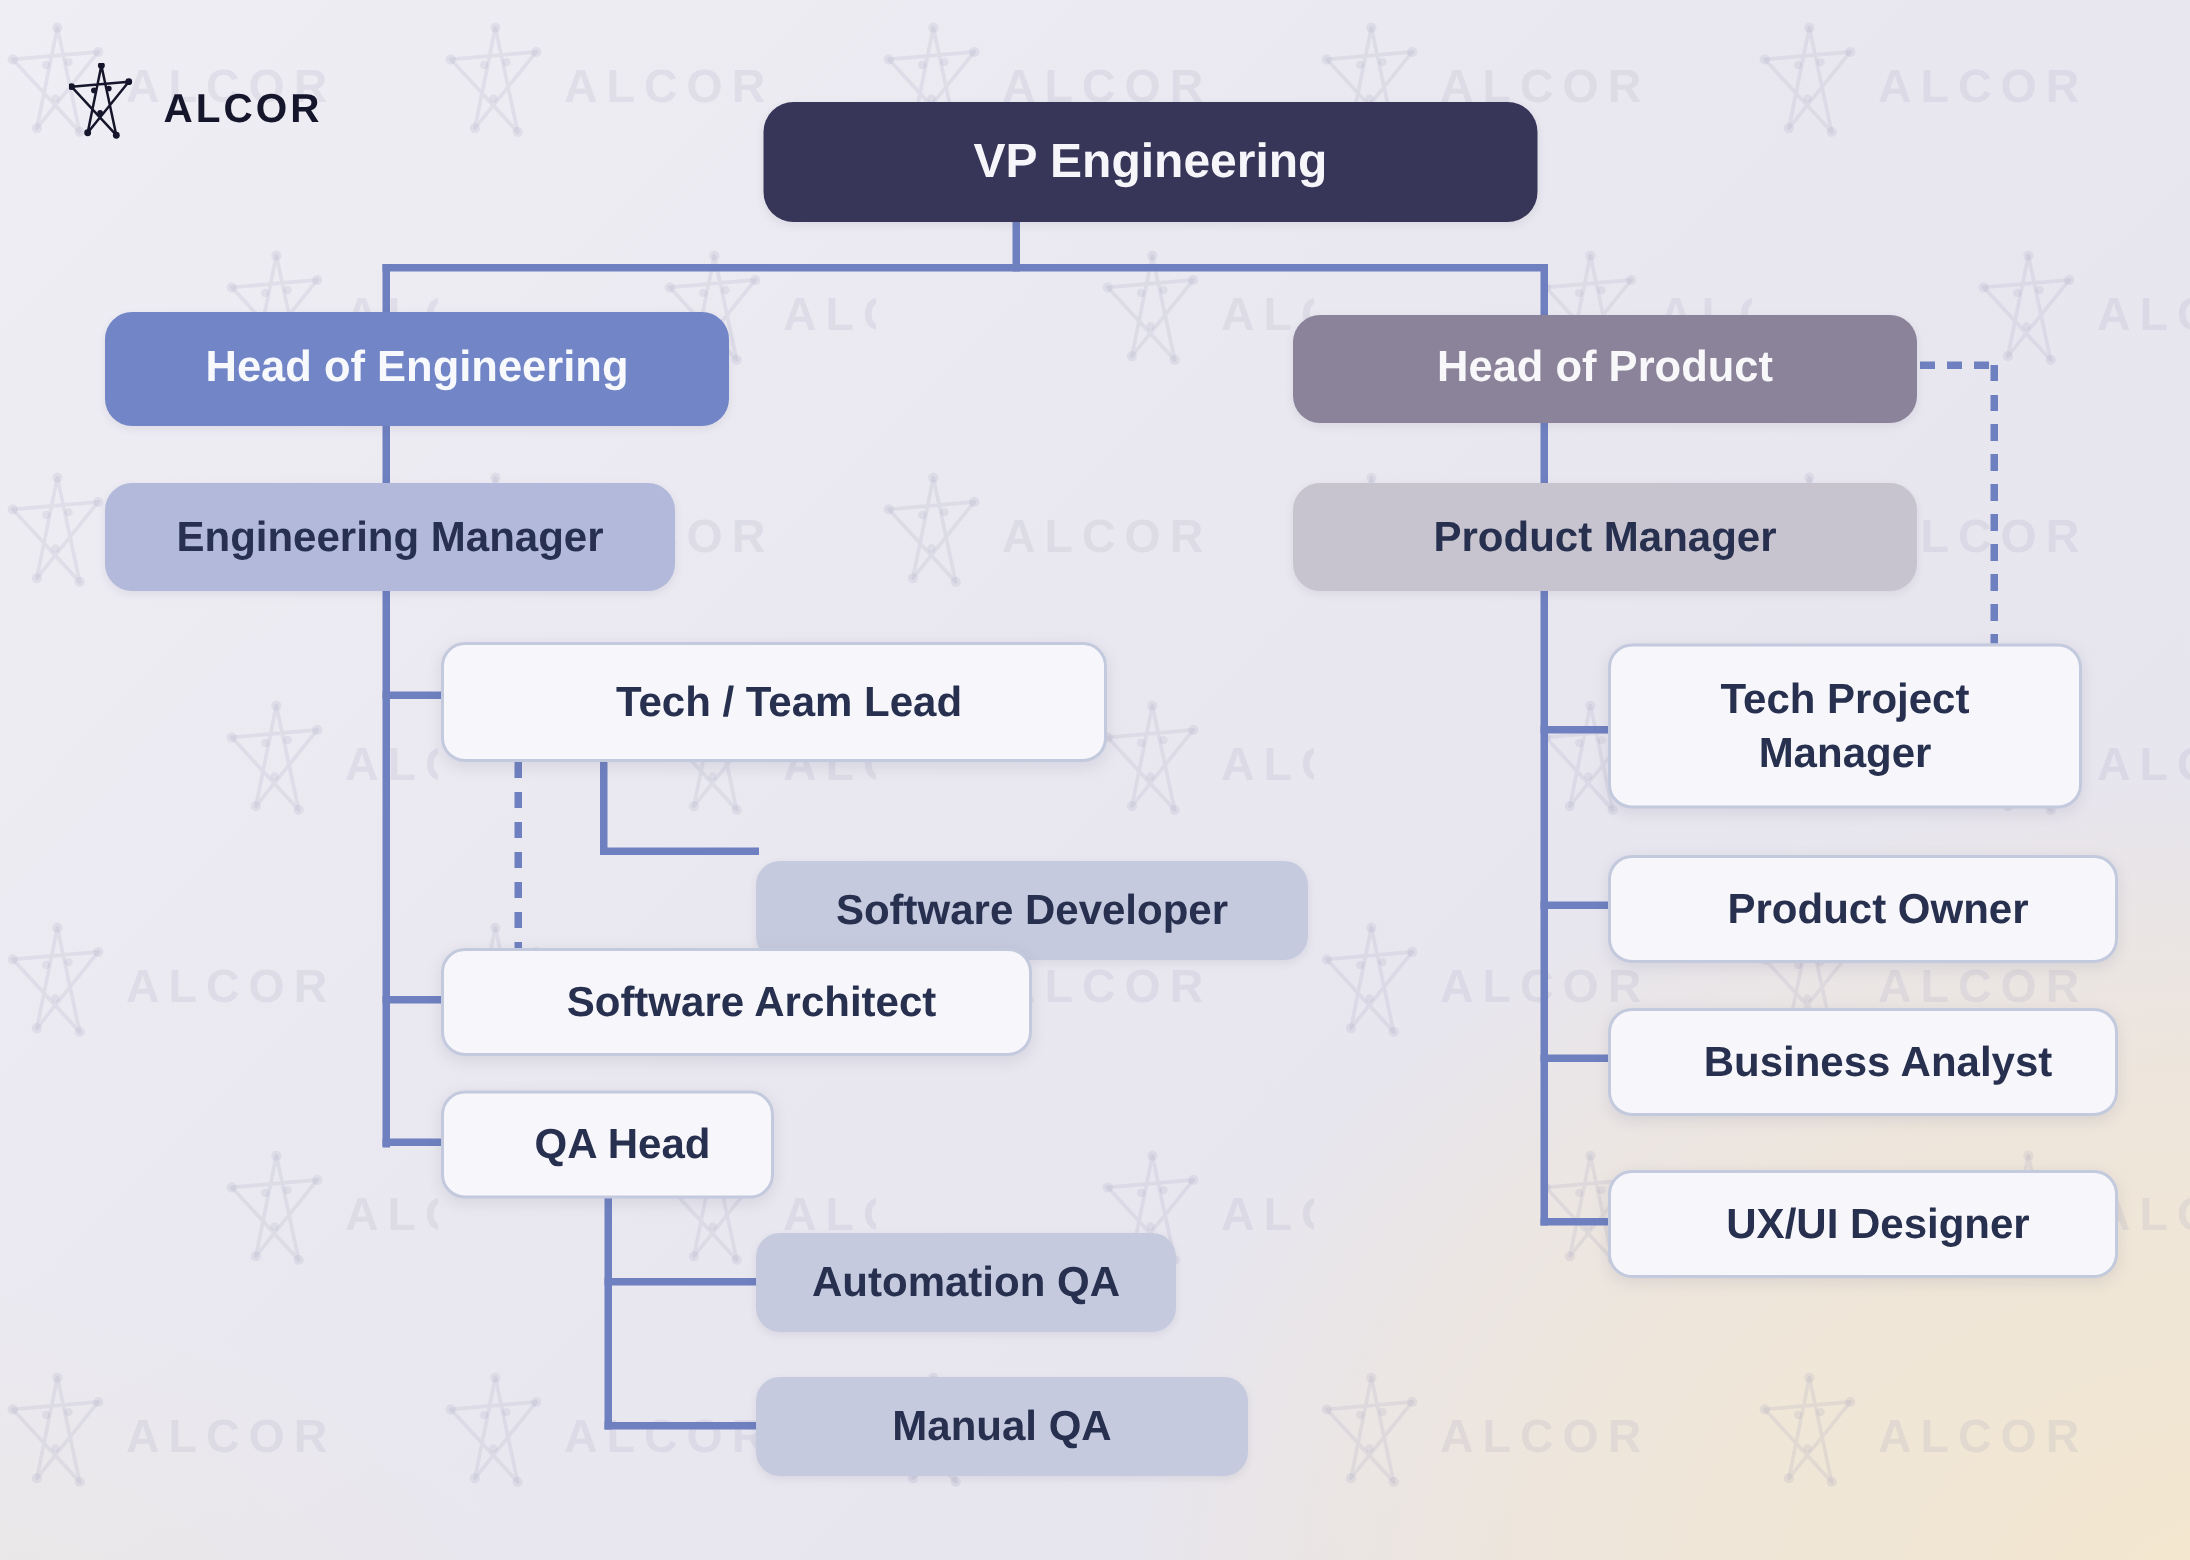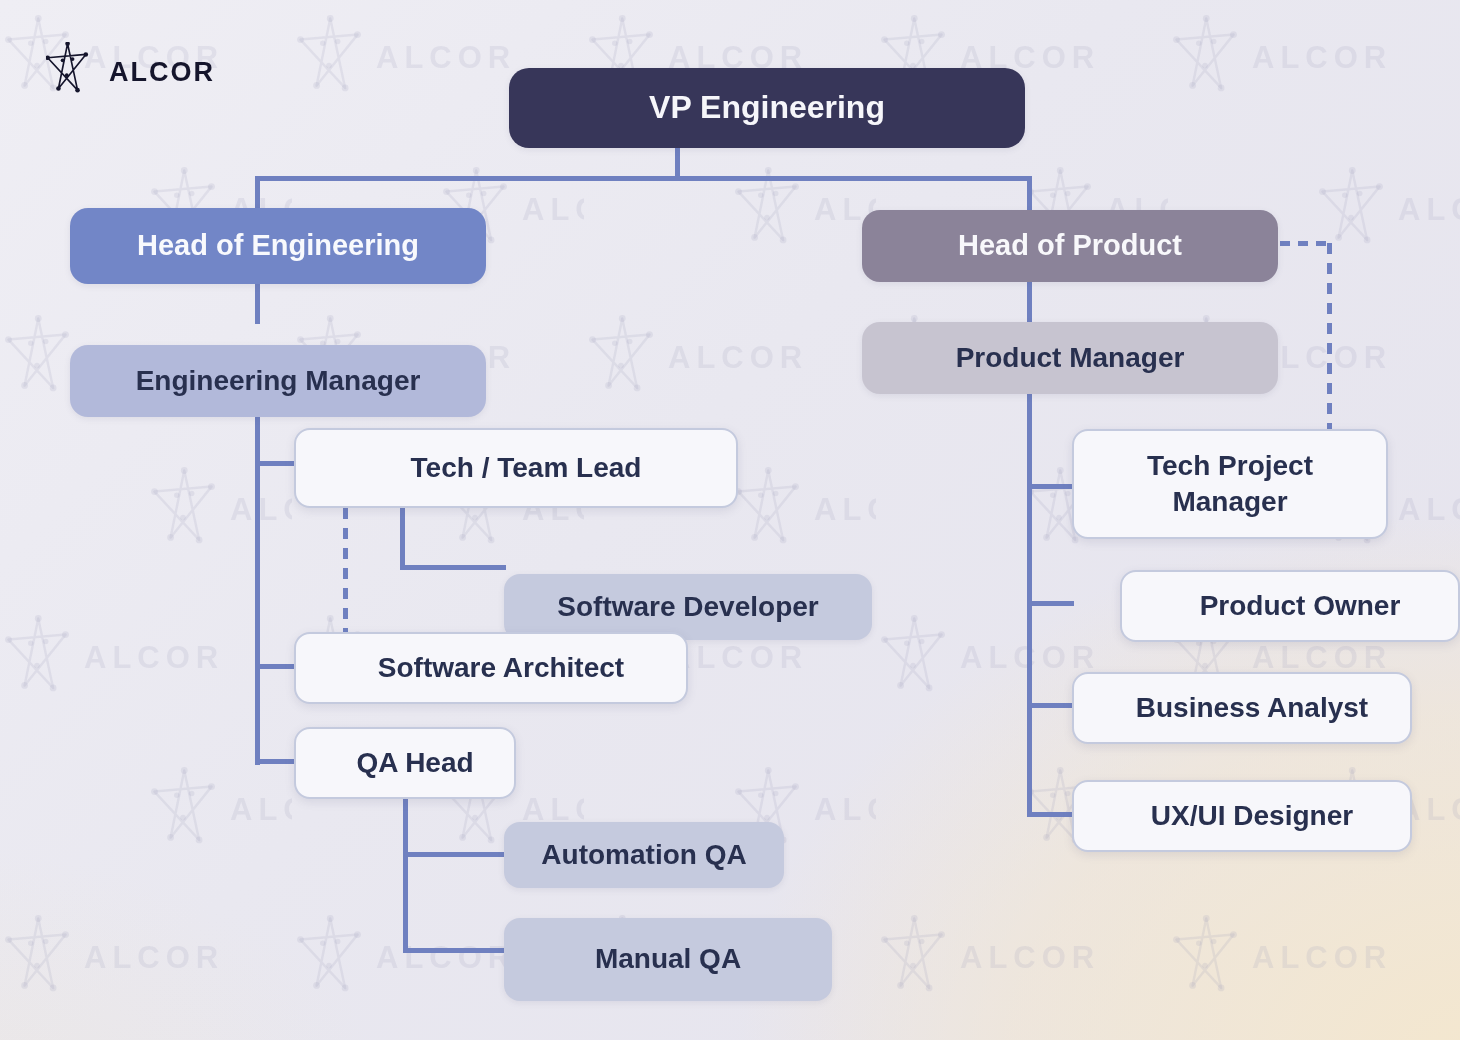--- a/index.html
+++ b/index.html
@@ -119,21 +119,21 @@
   <div class="dash-v" style="left:1327px;top:243px;height:186px;"></div>
 
   <div class="node n-dark" style="left:472px;top:68px;width:516px;height:80px;">
     <span>VP Engineering</span>
   </div>
 
   <div class="node n-blue" style="left:70px;top:208px;width:416px;height:76px;">
     <span>Head of Engineering</span>
   </div>
 
-  <div class="node n-blue-light" style="left:70px;top:322px;width:416px;height:72px;margin-top:23px;">
+  <div class="node n-blue-light" style="left:70px;top:322px;width:380px;height:72px;">
     <span>Engineering Manager</span>
   </div>
 
   <div class="node n-outline" style="left:294px;top:428px;width:420px;height:76px;">
     <span>Tech / Team Lead</span>
   </div>
 
   <div class="node n-periwinkle" style="left:504px;top:538px;width:368px;height:66px;margin-top:36px;">
     <span>Software Developer</span>
   </div>
@@ -143,37 +143,37 @@
   </div>
 
   <div class="node n-outline" style="left:294px;top:727px;width:198px;height:68px;">
     <span>QA Head</span>
   </div>
 
   <div class="node n-periwinkle" style="left:504px;top:822px;width:280px;height:66px;">
     <span>Automation QA</span>
   </div>
 
-  <div class="node n-periwinkle" style="left:504px;top:918px;width:328px;height:83px;">
+  <div class="node n-periwinkle" style="left:504px;top:918px;width:328px;height:66px;">
     <span>Manual QA</span>
   </div>
 
   <div class="node n-gray" style="left:862px;top:210px;width:416px;height:72px;">
     <span>Head of Product</span>
   </div>
 
   <div class="node n-gray-light" style="left:862px;top:322px;width:416px;height:72px;">
     <span>Product Manager</span>
   </div>
 
   <div class="node n-outline" style="left:1072px;top:429px;width:316px;height:110px;padding:0 24px;box-sizing:border-box;">
     <span>Tech Project Manager</span>
   </div>
 
-  <div class="node n-outline" style="left:1120px;top:570px;width:316px;height:68px;">
+  <div class="node n-outline" style="left:1072px;top:570px;width:316px;height:68px;">
     <span>Product Owner</span>
   </div>
 
   <div class="node n-outline" style="left:1072px;top:672px;width:316px;height:68px;">
     <span>Business Analyst</span>
   </div>
 
   <div class="node n-outline" style="left:1072px;top:780px;width:316px;height:68px;">
     <span>UX/UI Designer</span>
   </div>

